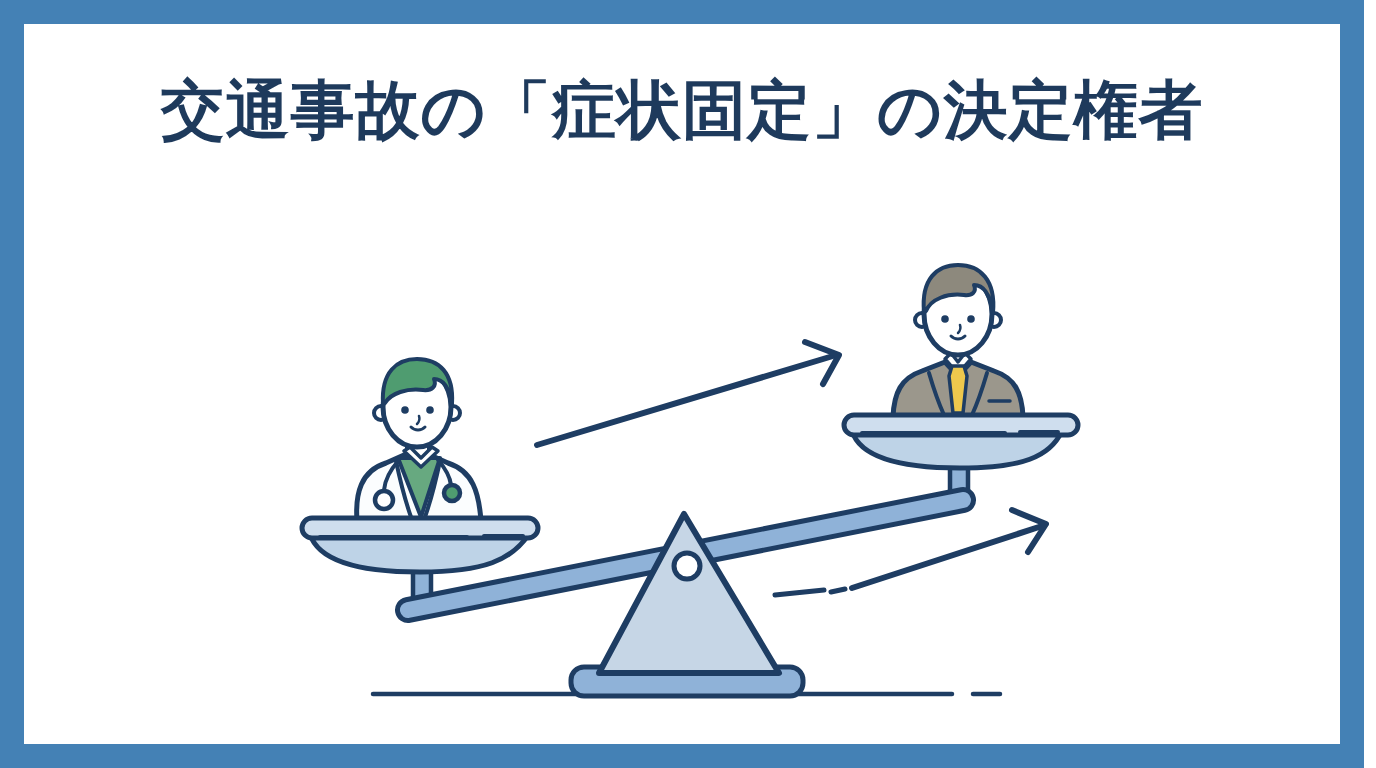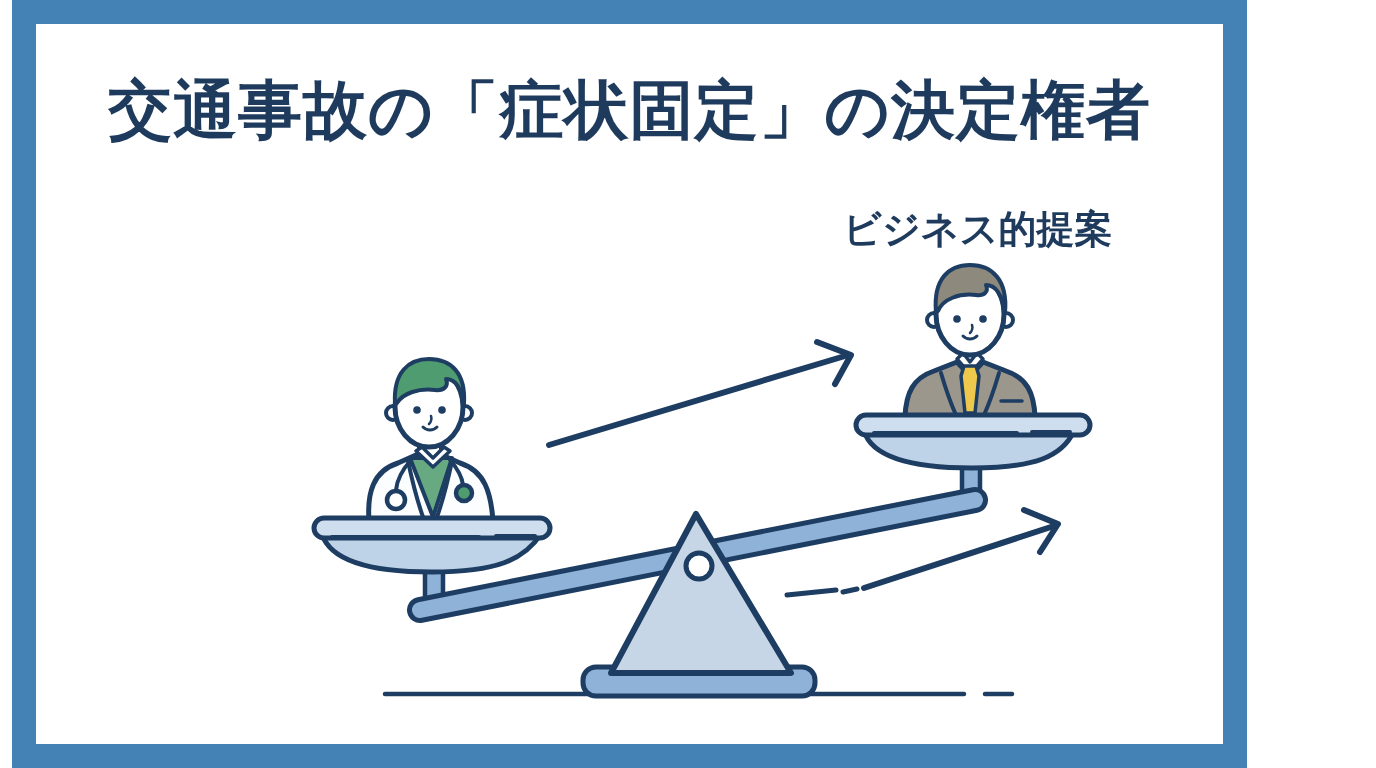--- a/index.html
+++ b/index.html
@@ -5,22 +5,22 @@
   :root{
     --border:#4481b5; --outline:#1e3d63; --text:#1e3a5c;
     --beam:#8fb2d8; --pan-rim:#cfdeee; --pan-bowl:#bed3e7;
     --fulcrum:#c6d6e6; --base:#8fb2d8;
     --doctor-hair:#4f9c70; --doctor-shirt:#67a980; --coat:#fbfdfe; --skin:#ffffff;
     --suit:#9b978c; --hair-right:#8d897d; --tie:#edc84d;
   }
   html,body{margin:0;padding:0;}
   body{font-family:"Liberation Sans","DejaVu Sans",sans-serif;}
   .frame{
-    position:relative; width:1235px; height:768px;
-    background:var(--border); overflow:hidden;margin-left:12px;
+    position:relative; width:1364px; height:768px;
+    background:var(--border); overflow:hidden;
   }
   .canvas{
     position:absolute; left:24px; top:24px; right:24px; bottom:24px;
     background:#ffffff;
   }
   .page-title{
     position:absolute; left:0; right:0; top:78px;
     text-align:center;
     font-size:64px; font-weight:900; letter-spacing:1px;
     color:var(--text); line-height:1; white-space:nowrap;
@@ -51,21 +51,20 @@
   .whiteF{ fill:#ffffff; }
   .olF  { fill:var(--outline); }
 </style>
 </head>
 <body>
 
 <div class="frame">
   <div class="canvas"></div>
 
   <div class="page-title">交通事故の「症状固定」の決定権者</div>
-  <div class="label label-business">ビジネス的提案</div>
 
   <svg class="art" viewBox="0 0 1376 768" aria-hidden="true">
 
     <g>
       <path class="ln" stroke-width="4.5" d="M373 694 L952 694"></path>
       <path class="ln" stroke-width="4.5" d="M973 694 L1000 694"></path>
     </g>
 
     <g>
       <rect class="whiteF" x="404" y="438" width="27" height="20"></rect>

